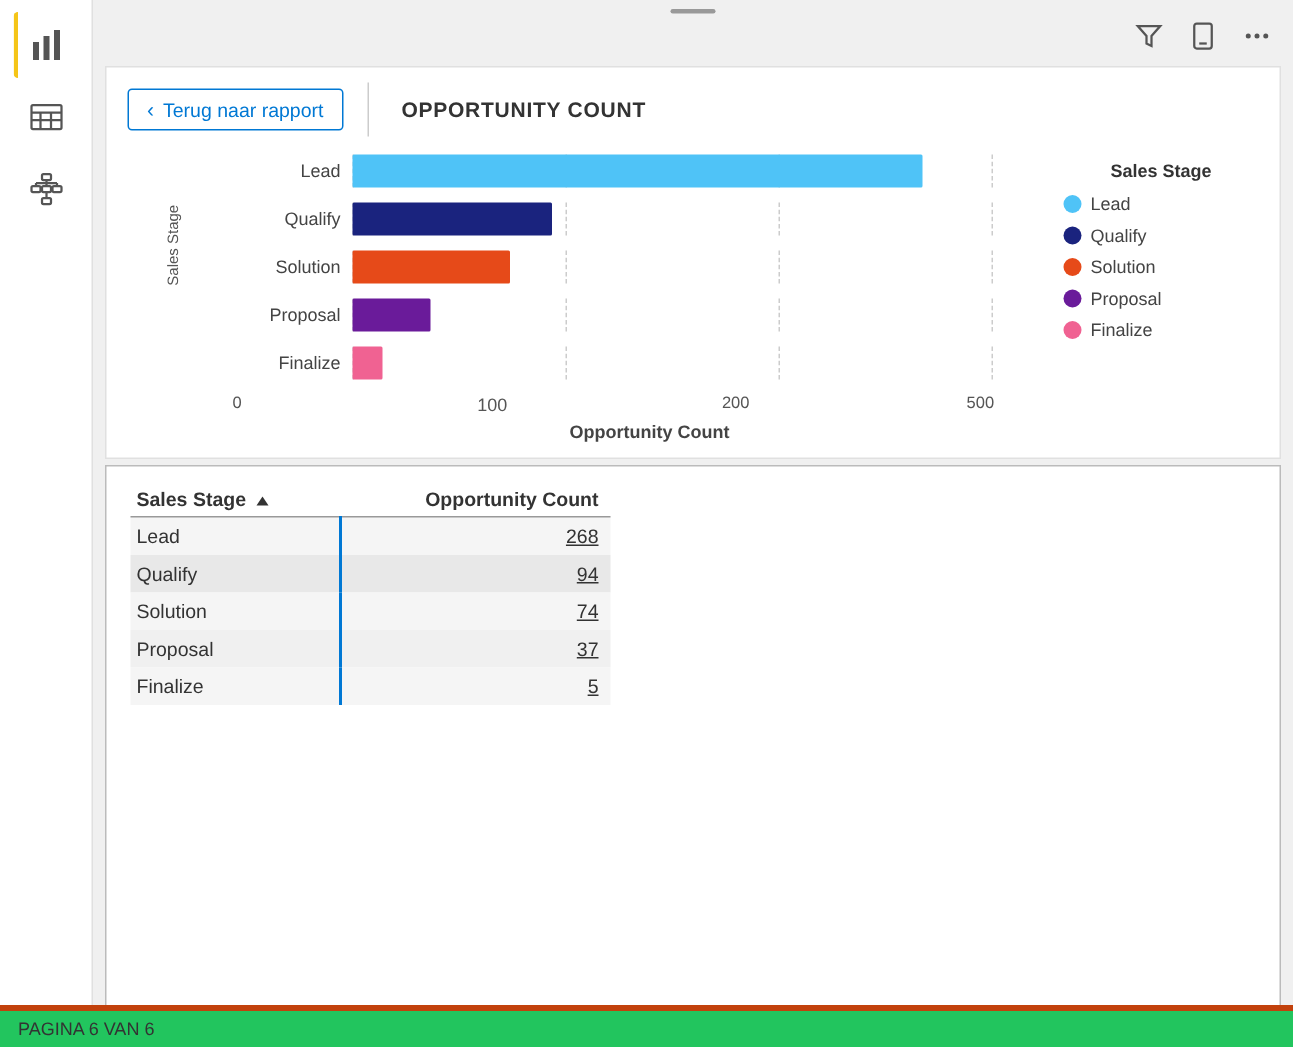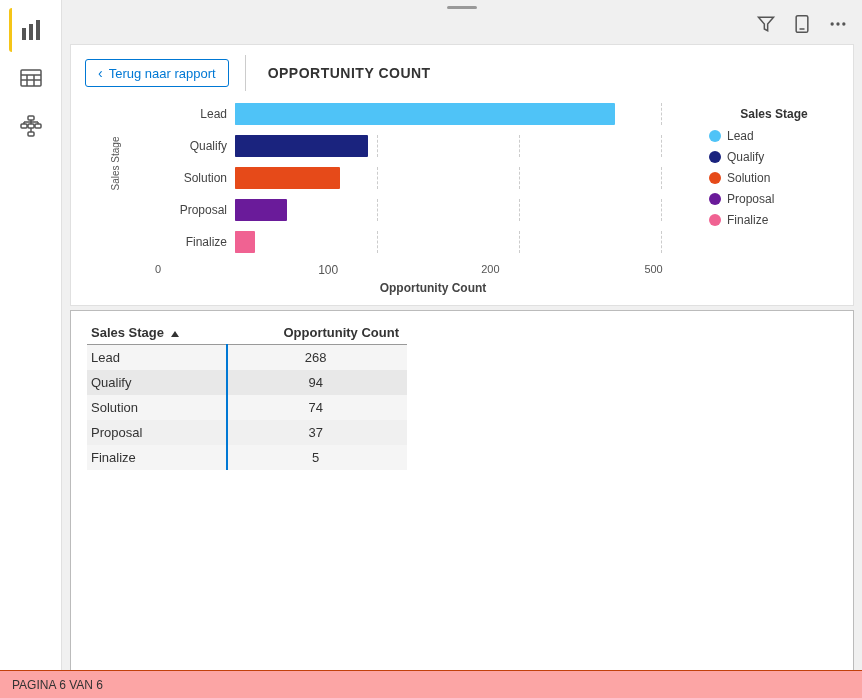--- a/index.html
+++ b/index.html
@@ -252,43 +252,44 @@
       height: 2px;
     }
     .data-table tbody tr td {
       padding: 5px 8px 5px 4px;
       color: #333;
     }
     .data-table tbody tr td:first-child {
       border-right: 2px solid #0078d4;
     }
     .data-table tbody tr td:last-child {
-      text-align: center;
+      text-align: right;
+      text-decoration: underline;
     }
     .data-table tbody tr:nth-child(odd) {
       background: #f5f5f5;
     }
     .data-table tbody tr:nth-child(even) {
       background: #fff;
     }
     .row-qualify td {
       background: #e8e8e8 !important;
     }
     .row-proposal td {
       background: #f0f0f0 !important;
     }
 
     
     .status-bar {
       position: absolute;
       bottom: 0; left: 0;
       width: 862px;
       height: 28px;
-      background: #fca5a5;
-      border-top: 1px solid #c2410c;
+      background: #22c55e;
+      border-top: 4px solid #c2410c;
       display: flex;
       align-items: center;
       padding-left: 12px;
     }
     .status-text {
       font-size: 12px;
       color: #333;
       font-weight: 400;
     }
 

